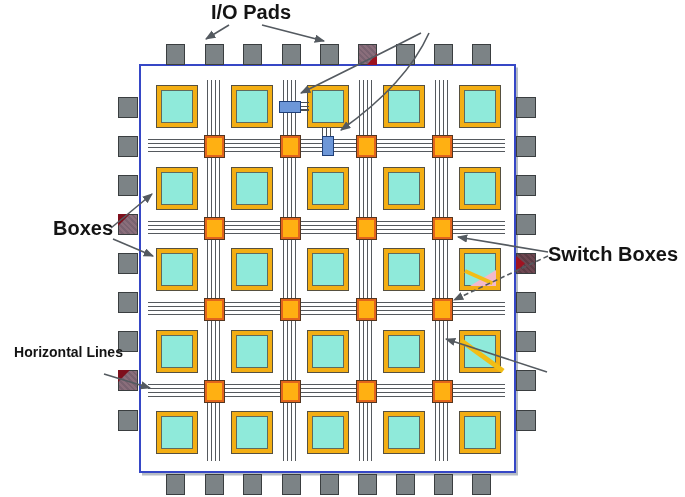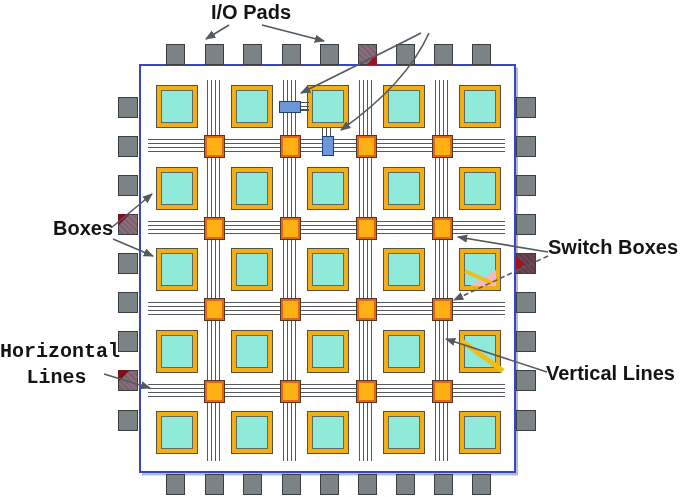--- a/index.html
+++ b/index.html
@@ -163,16 +163,15 @@
     <path d="M111,228 L152,194" marker-end="url(#ah)"></path>
     <path d="M113,239 L153,256" marker-end="url(#ah)"></path>
     <path d="M104,374 L150,388" marker-end="url(#ah)"></path>
     <path d="M548,252 L458,237" marker-end="url(#ah)"></path>
     <path d="M548,256 L454,300" stroke-dasharray="5 3" marker-end="url(#ah)"></path>
     <path d="M547,372 L446,339" marker-end="url(#ah)"></path>
   </svg>
 
   <div class="lbl" id="lbl-io" style="left:211px;top:1px;font-size:20px;">I/O Pads</div>
   <div class="lbl" style="left:53px;top:217px;font-size:20px;">Boxes</div>
-  <div class="lbl" id="lbl-horiz" style="left:0px;top:339px;width:113px;font-size:20px;font-family:Liberation Mono, monospace;">Horizontal Lines</div>
-  <div class="lbl" style="left:548px;top:236px;font-size:20px;">Switch Boxes</div>
-  <div class="lbl" style="left:546px;top:362px;font-size:20px;">Vertical Lines</div>
+  <div class="lbl" id="lbl-horiz" style="left:12px;top:339px;width:113px;font-size:14px;">Horizontal Lines</div>
+  <div class="lbl" style="left:548px;top:243px;font-size:20px;">Switch Boxes</div>
 </div>
 
 </body></html>

